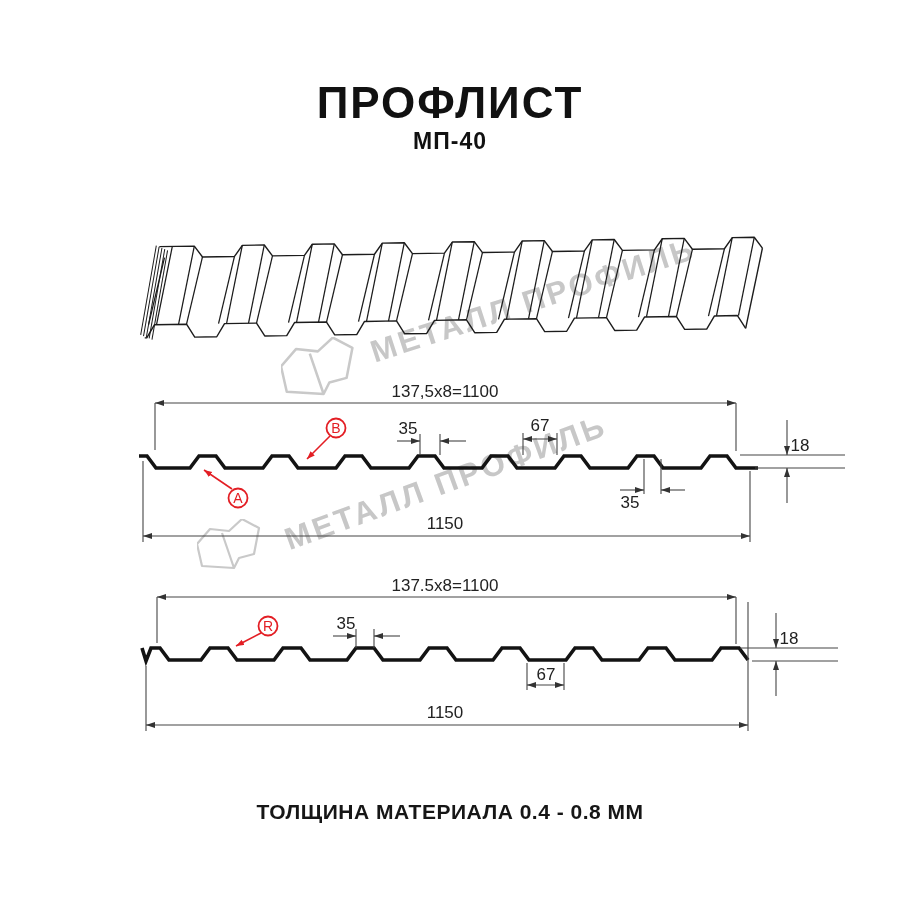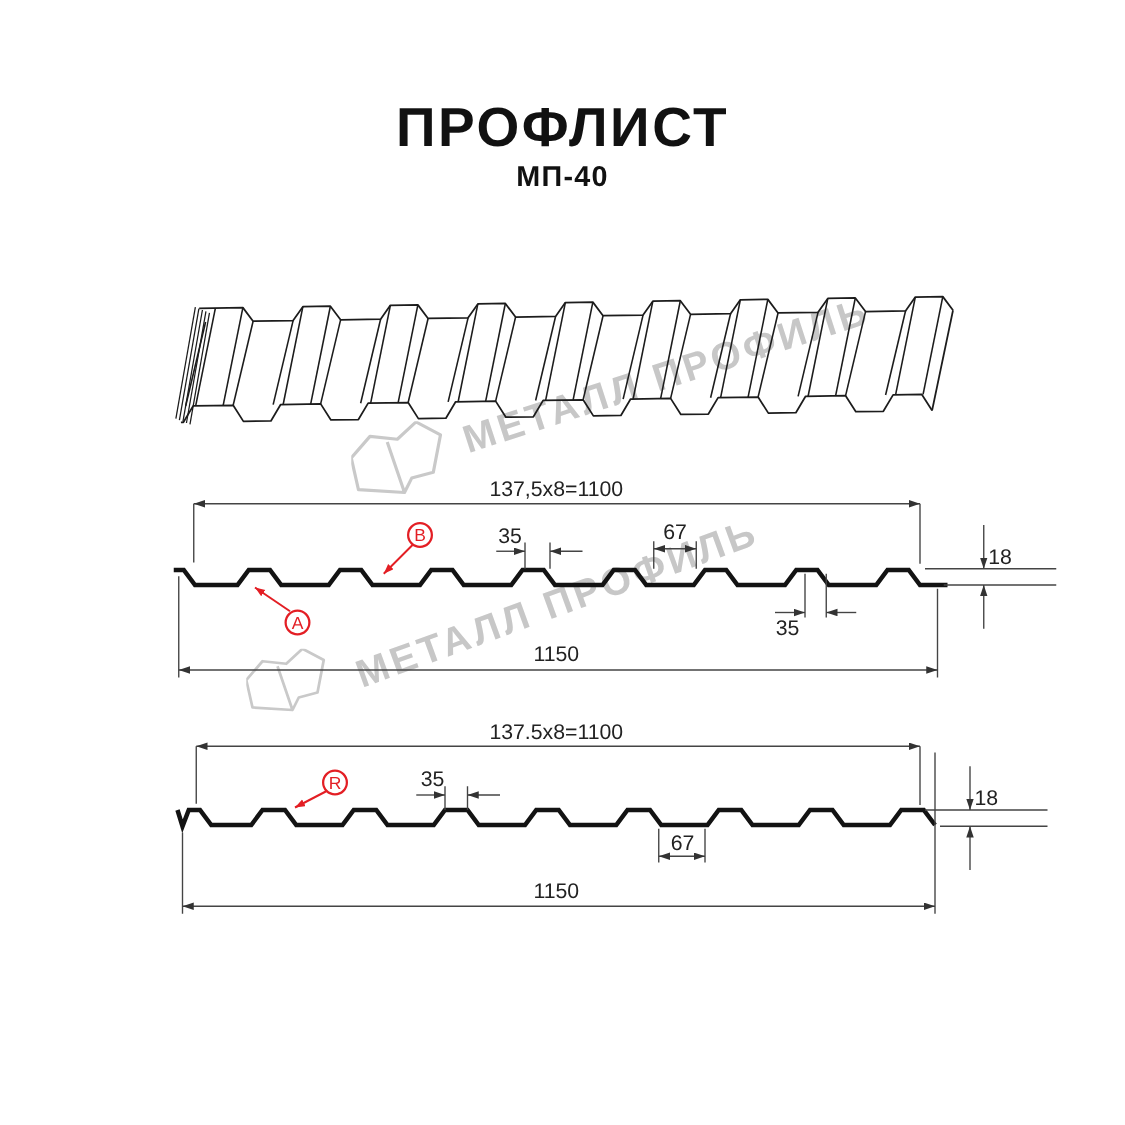--- a/index.html
+++ b/index.html
@@ -196,13 +196,14 @@
       <text class="dim" x="445" y="718" text-anchor="middle">1150</text>
 
       <g>
         <line x1="261" y1="633" x2="236" y2="646" stroke="#e31e24" stroke-width="1.6" marker-end="url(#ahr)"></line>
         <circle cx="268" cy="626" r="9.5" fill="none" stroke="#e31e24" stroke-width="1.8"></circle>
         <text class="rl" x="268" y="631" text-anchor="middle">R</text>
       </g>
     </g>
   </svg>
 
+  <div class="footnote">ТОЛЩИНА МАТЕРИАЛА 0.4 - 0.8 ММ</div>
 </div>
 
 </body></html>

